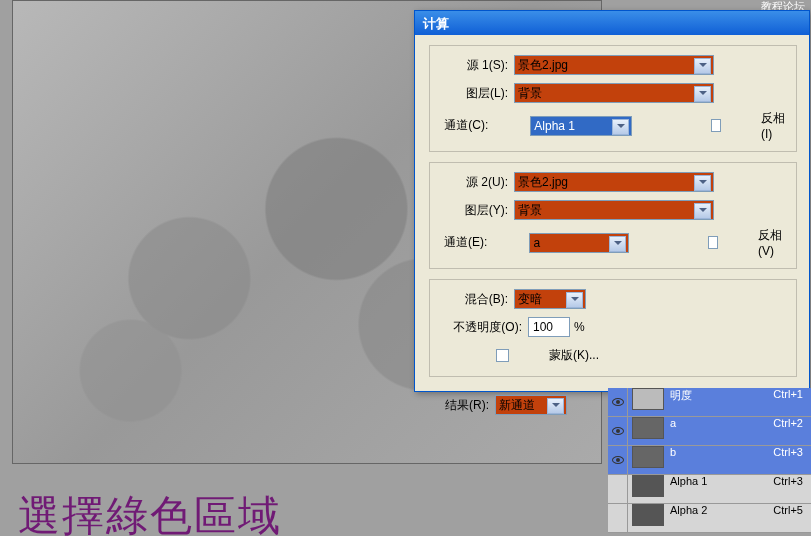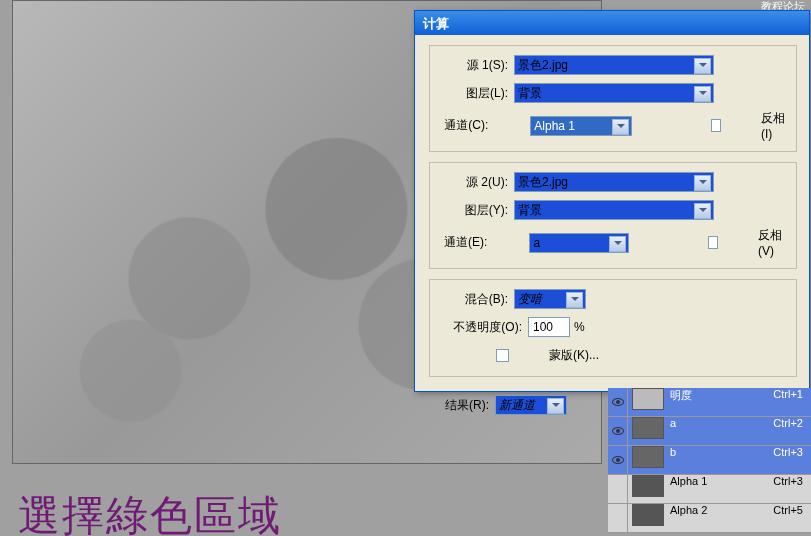--- a/index.html
+++ b/index.html
@@ -15,23 +15,23 @@
 
 .dialog { position: absolute; left: 414px; top: 10px; width: 396px; height: 382px; background: #ece9d8; border: 1px solid #0055cc; box-shadow: 2px 2px 6px rgba(0,0,0,0.3); }
 .title-bar { height: 24px; background: linear-gradient(to bottom, #3a8ee8, #0f5fd6); color: #fff; padding: 4px 8px; font-size: 13px; font-weight: bold; }
 
 .dialog-body { padding: 10px 12px 10px 14px; }
 .group { border: 1px solid #c0bdb0; margin-bottom: 10px; padding: 8px 10px 10px; position: relative; }
 .row { display: flex; align-items: center; margin-bottom: 6px; min-height: 22px; }
 .row:last-child { margin-bottom: 0; gap: 36px; }
 .lbl { width: 74px; text-align: right; padding-right: 6px; color: #000; font-size: 12px; }
 .lbl-wide { width: 88px; text-align: right; padding-right: 6px; }
-.combo { height: 20px; border: 1px solid #7f9db9; background: #1d4ed8; padding: 1px 3px; font-size: 12px; position: relative; display: flex; align-items: center; }
+.combo { height: 20px; border: 1px solid #7f9db9; background: #c2410c; padding: 1px 3px; font-size: 12px; position: relative; display: flex; align-items: center; }
 .combo.wide { width: 200px; }
-.combo.mid { width: 72px; font-style: italic; }
+.combo.mid { width: 72px; }
 .combo.sel { background: #316ac5; color: #fff; }
 .combo::after { content: ""; position: absolute; right: 2px; top: 2px; width: 15px; height: 14px; background: linear-gradient(to bottom,#e8f0fb,#b6cae8); border: 1px solid #9cb5d9; }
 .combo .arr { position: absolute; right: 6px; top: 7px; width: 0; height: 0; border-left: 4px solid transparent; border-right: 4px solid transparent; border-top: 4px solid #4d6185; z-index: 2; }
 .chk { width: 13px; height: 13px; border: 1px solid #7f9db9; background: #fff; margin-right: 4px; display: inline-block; }
 .chklbl { font-size: 12px; }
 .txtin { width: 42px; height: 20px; border: 1px solid #7f9db9; background: #fff; padding: 2px 4px; font-size: 12px; }
 .pct { margin-left: 4px; }
 .gap { width: 10px; }
 
 .result-row { display: flex; align-items: center; margin-top: 18px; padding-left: 4px; }

